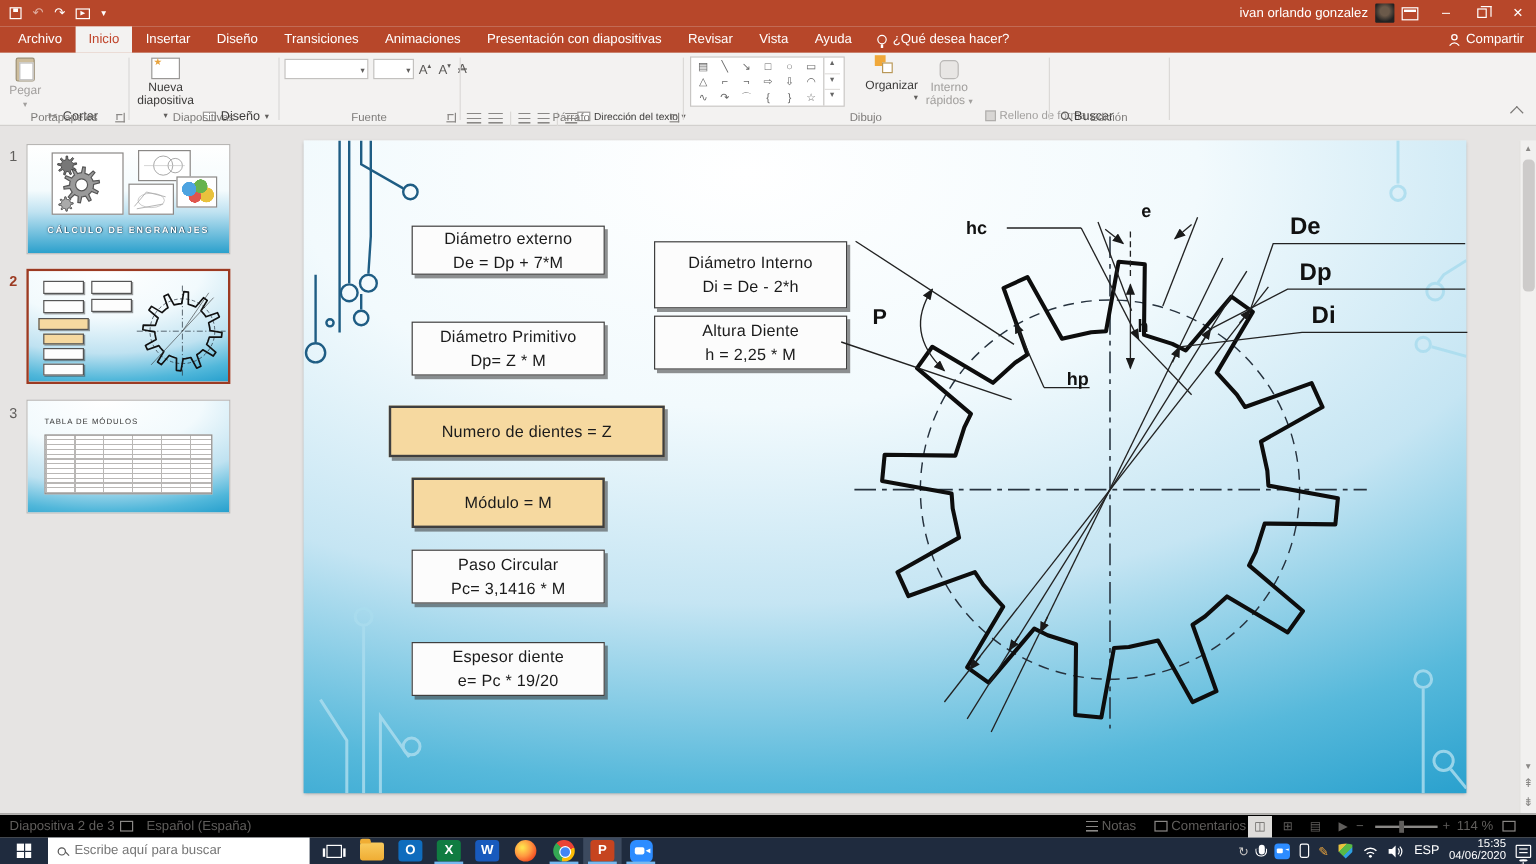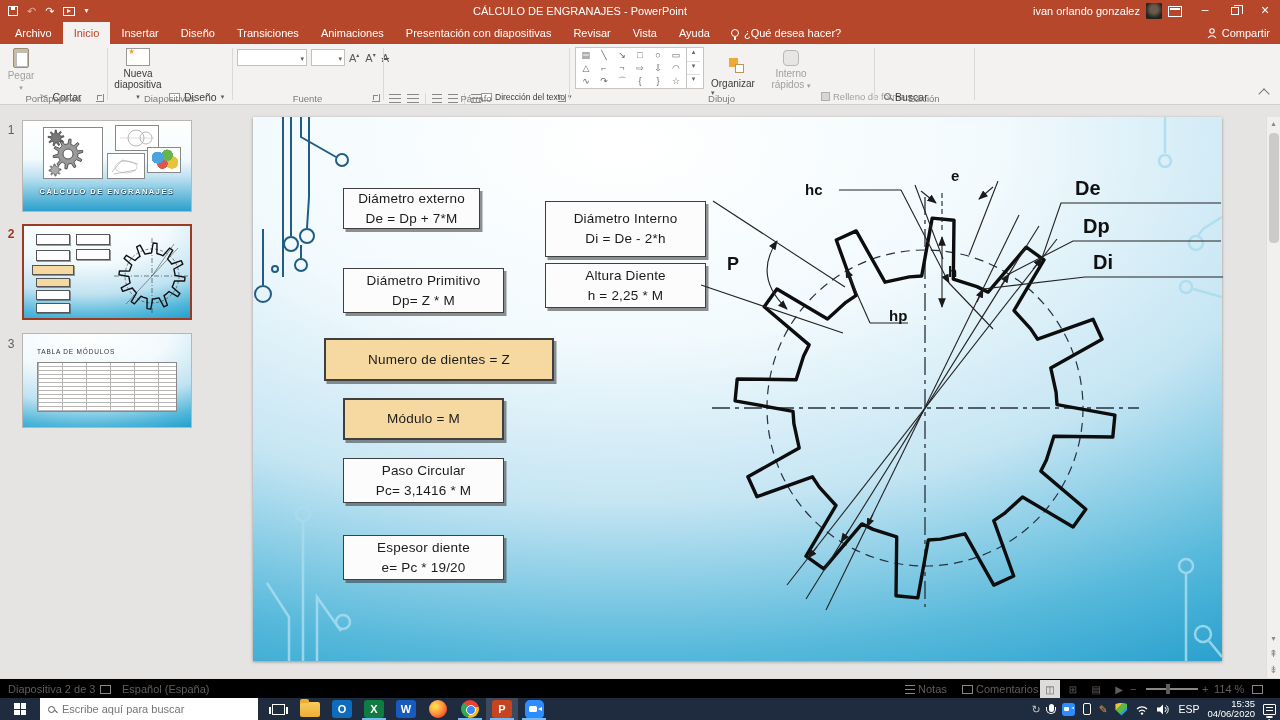--- a/index.html
+++ b/index.html
@@ -141,21 +141,20 @@
 <div id="app">
 
   <div id="titlebar">
     <div class="qat">
       <span class="ic-save"></span>
       <span class="qicon" style="opacity:.55">↶</span>
       <span class="qicon">↷</span>
       <span class="ic-present"></span>
       <span class="qicon" style="font-size:8px">▾</span>
     </div>
-    <div id="title-text">CÁLCULO DE ENGRANAJES  -  PowerPoint</div>
     <div class="tb-right">
       <span>ivan orlando gonzalez</span>
       <span class="avatar"></span>
       <span class="ribopts"></span>
       <span class="winbtn">–</span>
       <span class="winbtn"><i class="ic-restore"></i></span>
       <span class="winbtn" style="font-size:14px">×</span>
     </div>
   </div>
 
@@ -322,21 +321,21 @@
           <span class="shapecell">{</span>
           <span class="shapecell">}</span>
           <span class="shapecell">☆</span>
         </div>
         <div style="width:14px;border-left:1px solid #c8c6c4;display:flex;flex-direction:column;font-size:7px;color:#666;text-align:center">
           <span style="flex:1;border-bottom:1px solid #e1dfdd">▴</span>
           <span style="flex:1;border-bottom:1px solid #e1dfdd">▾</span>
           <span style="flex:1">▾</span>
         </div>
       </div>
-      <div class="abs" style="left:142px;top:12px;width:54px;text-align:left">
+      <div class="abs" style="left:142px;top:0;width:54px;text-align:right">
         <div class="ic-arrsq" style="margin:2px auto">
             <i class="a1"></i>
             <i class="a2"></i>
           </div>
         <div style="font-size:10px"><span>Organizar</span></div>
         <div class="caret">▾</div>
       </div>
       <div class="abs" style="left:198px;top:4px;width:48px;text-align:center;color:#a19f9d">
         <div class="ic-qstyle" style="margin:2px auto"></div>
         <div style="font-size:10px;line-height:11px"><span>Interno</span><br><span>rápidos</span> <span class="caret gray">▾</span></div>
@@ -469,21 +468,21 @@
             <circle cx="943" cy="126" r="7"></circle>
           <polyline points="969,180 940,172"></polyline>
             <circle cx="933" cy="170" r="6"></circle>
           <polyline points="933,544 933,457"></polyline>
             <circle cx="933" cy="449" r="7"></circle>
           <polyline points="969,540 956,524"></polyline>
             <circle cx="950" cy="517" r="8"></circle>
         </g>
       </svg>
 
-      <div class="fbox" style="left:90px;top:71px;width:137px;height:41px">
+      <div class="fbox" style="left:90px;top:71px;width:161px;height:41px">
         <div>Diámetro externo</div>
         <div>De = Dp + 7*M</div>
       </div>
       <div class="fbox" style="left:292px;top:84px;width:161px;height:56px">
         <div>Diámetro Interno</div>
         <div>Di = De -  2*h</div>
       </div>
       <div class="fbox" style="left:90px;top:151px;width:161px;height:45px">
         <div>Diámetro Primitivo</div>
         <div>Dp= Z * M</div>

